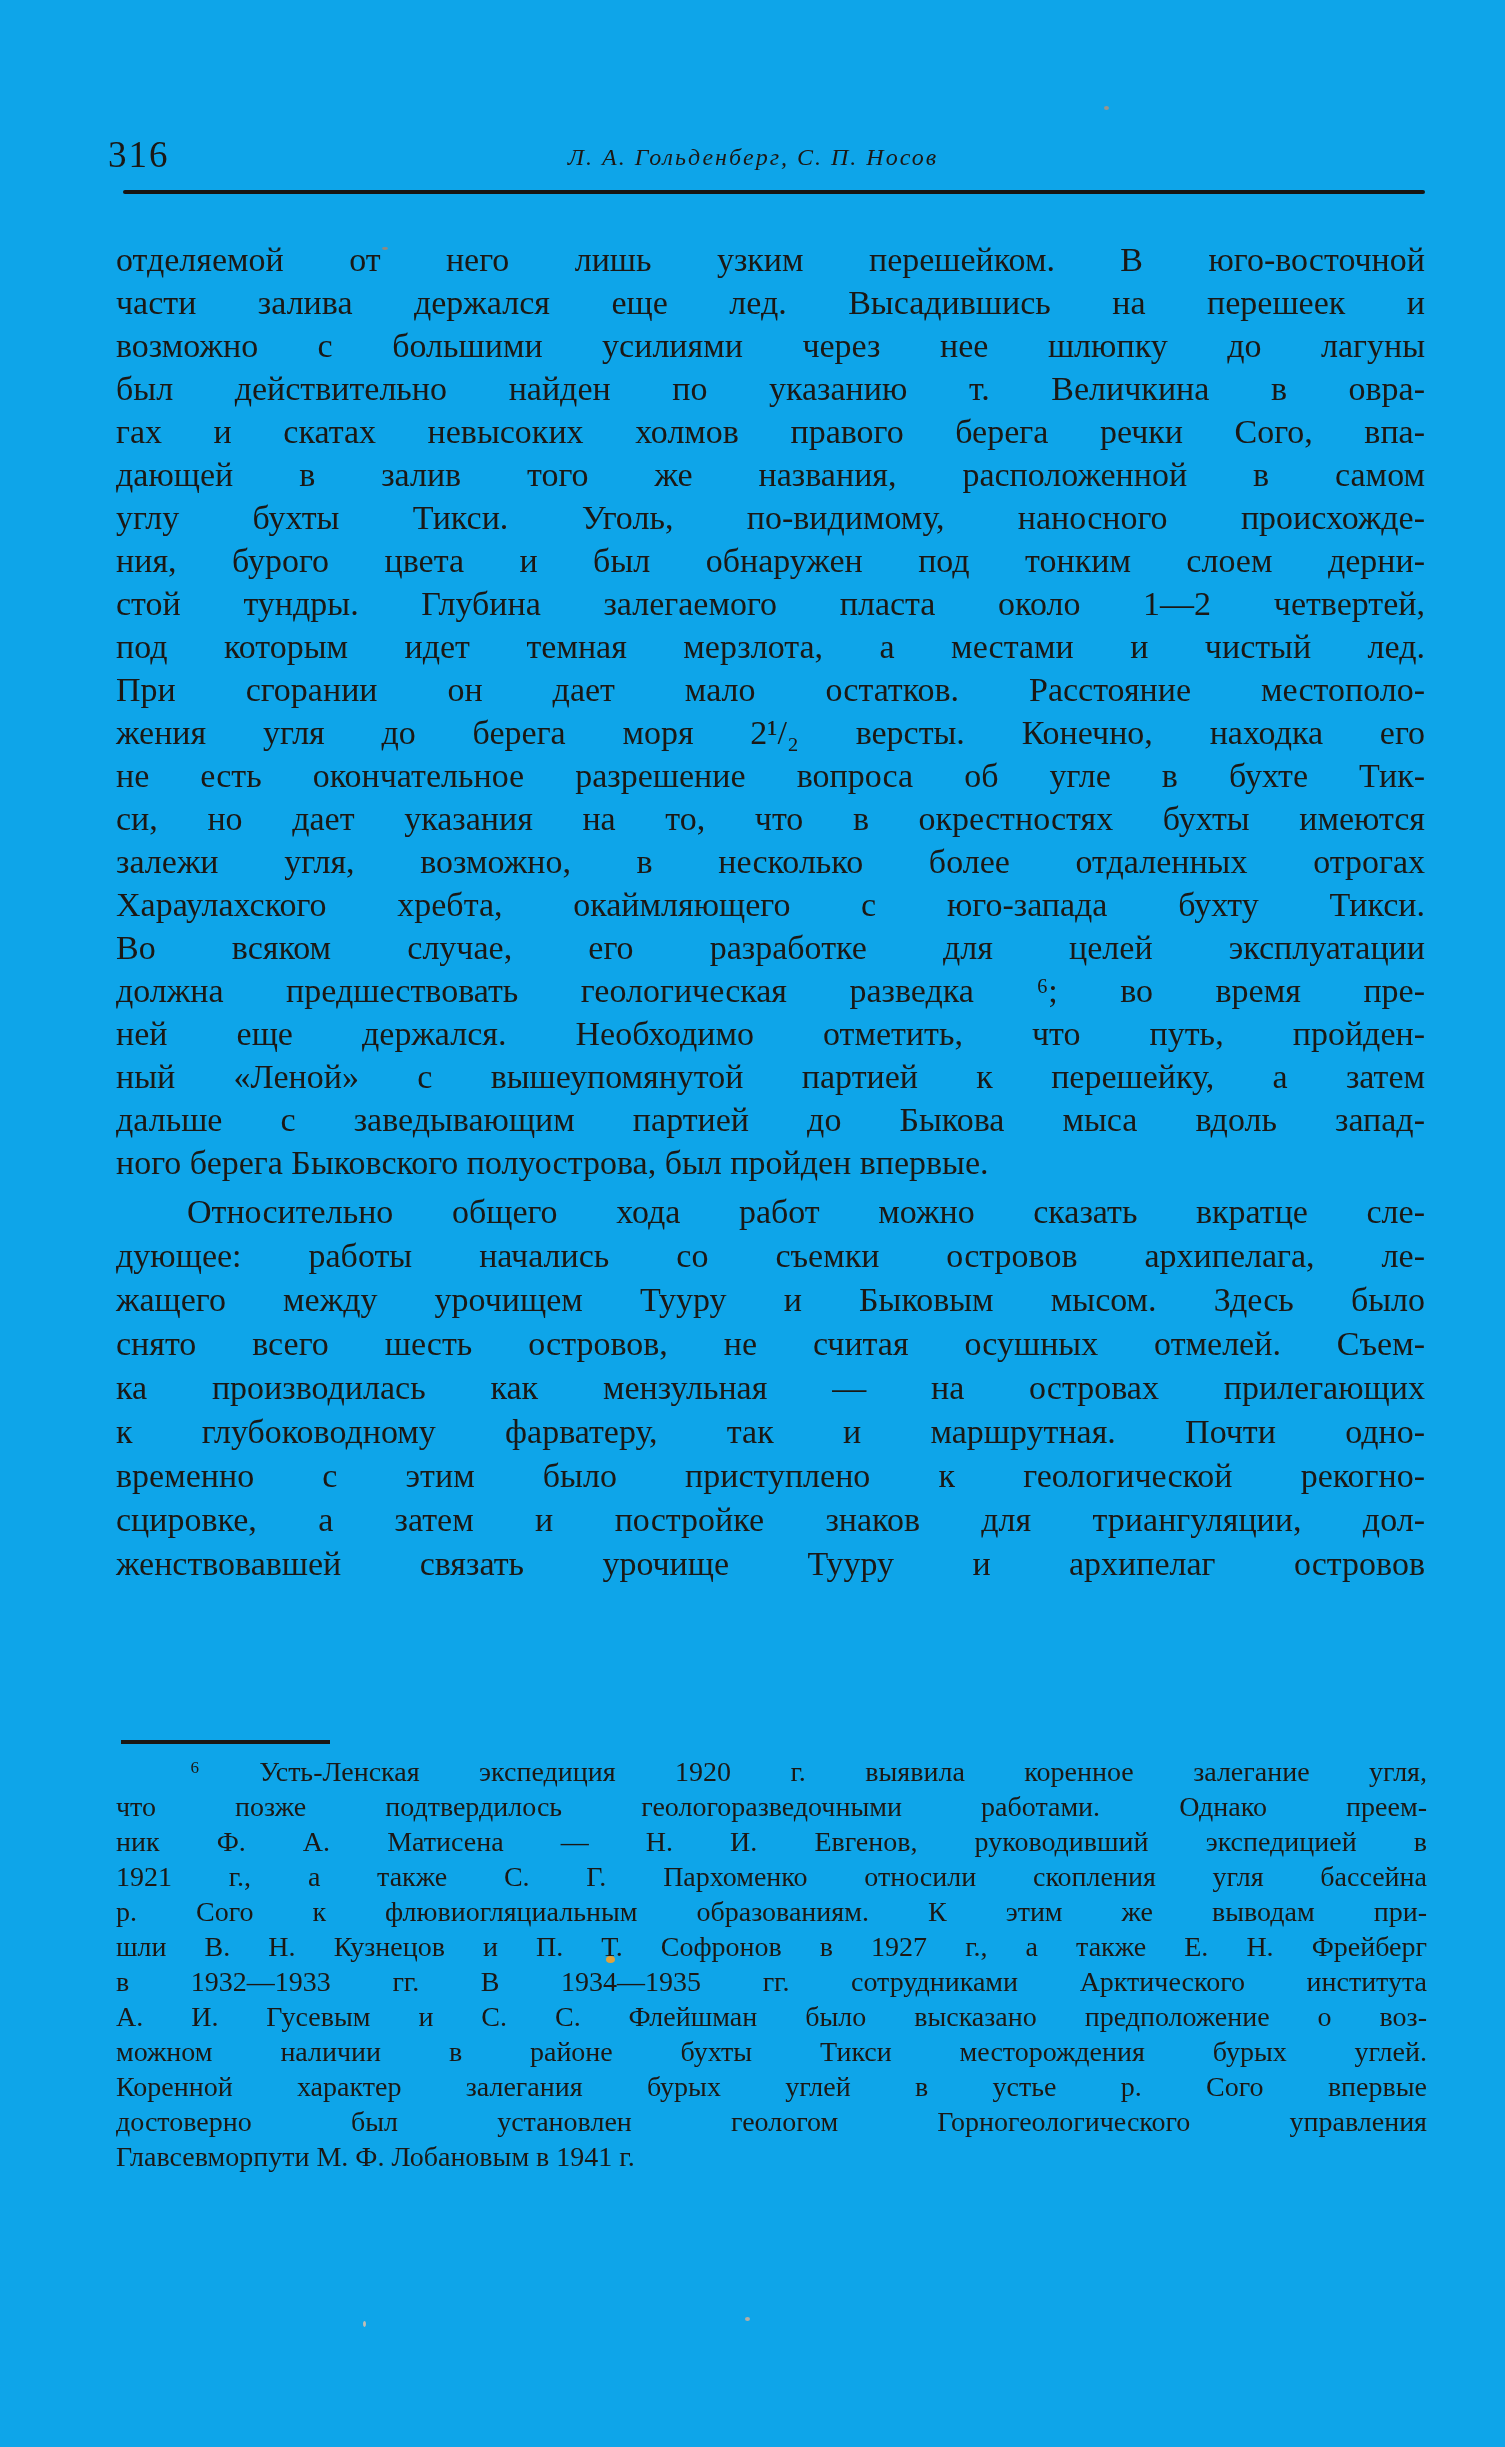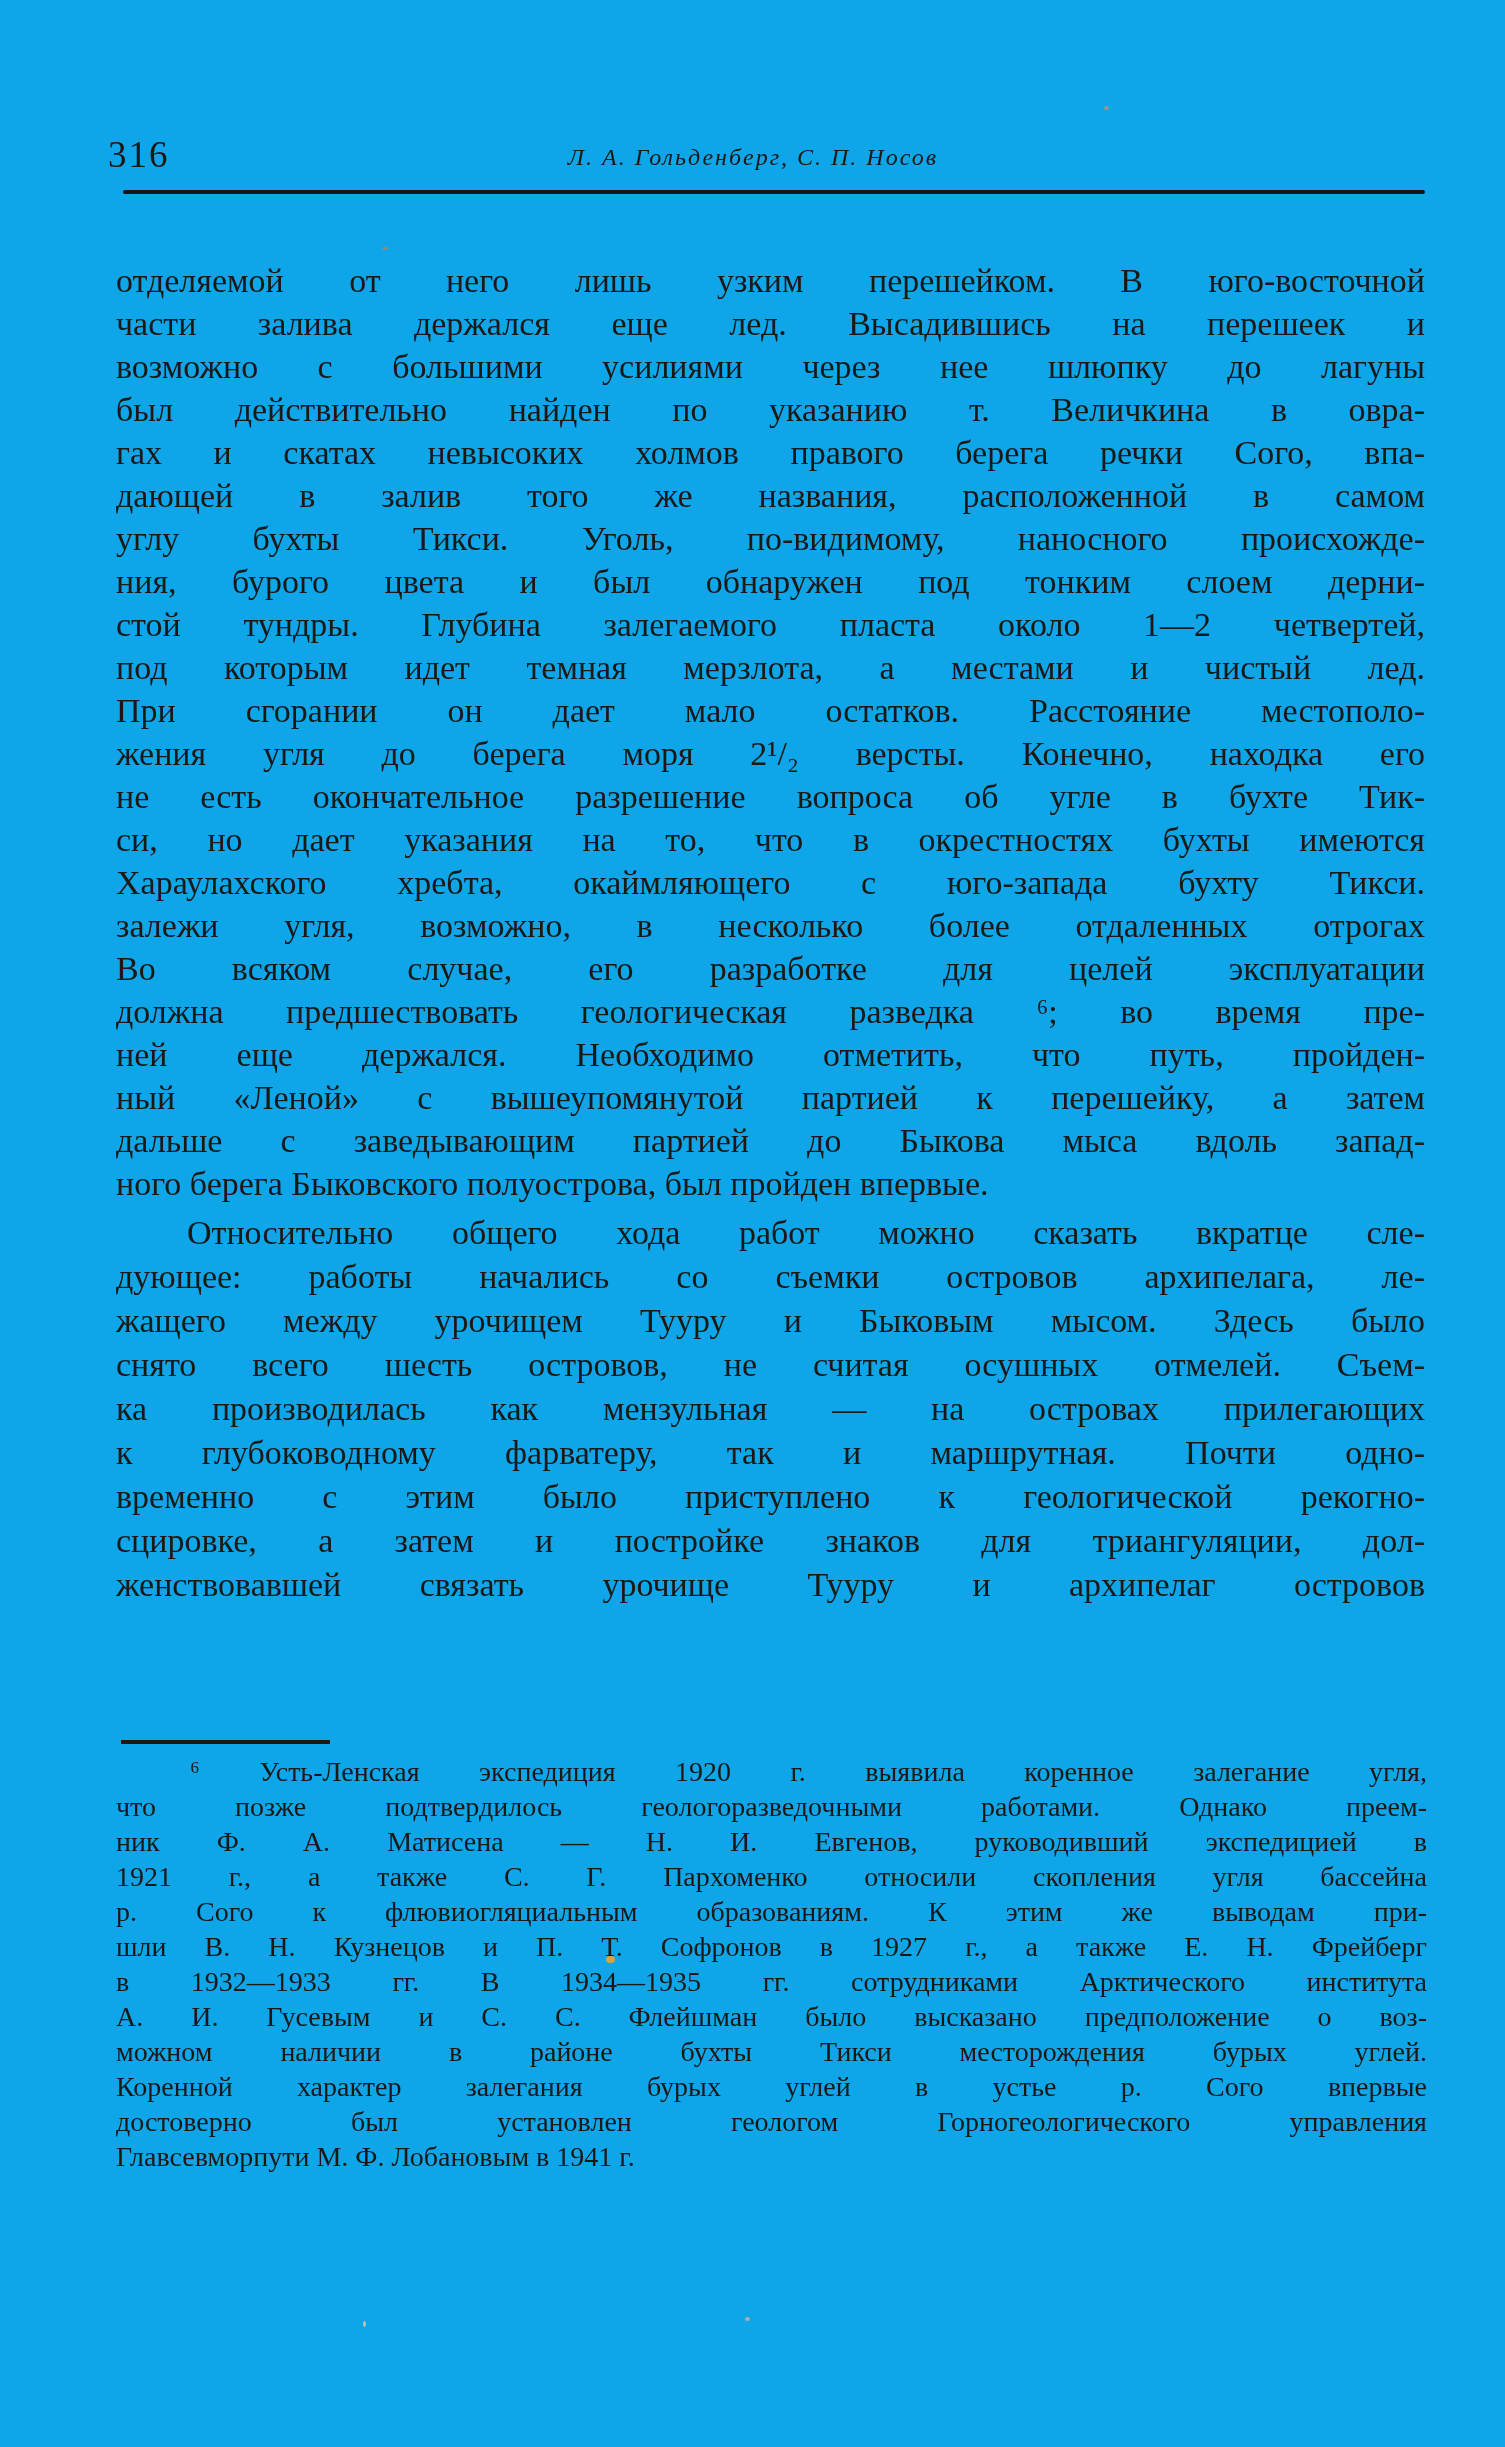--- a/index.html
+++ b/index.html
@@ -43,21 +43,21 @@
     top: 190px;
     width: 1302px;
     height: 3.9px;
     background: #171513;
     border-radius: 2px;
   }
   
   .body-text {
     position: absolute;
     left: 116px;
-    top: 259px;
+    top: 238px;
     width: 1309px;
     font-size: 34px;
   }
   .line {
     text-align: justify;
     text-align-last: justify;
     white-space: nowrap;
     overflow: visible;
   }
   .line.loose {
@@ -132,22 +132,22 @@
         <div class="line">гах и скатах невысоких холмов правого берега речки Сого, впа-</div>
         <div class="line">дающей в залив того же названия, расположенной в самом</div>
         <div class="line">углу бухты Тикси. Уголь, по-видимому, наносного происхожде-</div>
         <div class="line">ния, бурого цвета и был обнаружен под тонким слоем дерни-</div>
         <div class="line">стой тундры. Глубина залегаемого пласта около 1—2 четвертей,</div>
         <div class="line">под которым идет темная мерзлота, а местами и чистый лед.</div>
         <div class="line">При сгорании он дает мало остатков. Расстояние местополо-</div>
         <div class="line">жения угля до берега моря 2¹/₂ версты. Конечно, находка его</div>
         <div class="line">не есть окончательное разрешение вопроса об угле в бухте Тик-</div>
         <div class="line">си, но дает указания на то, что в окрестностях бухты имеются</div>
+        <div class="line">залежи угля, возможно, в несколько более отдаленных отрогах</div>
         <div class="line">Хараулахского хребта, окаймляющего с юго-запада бухту Тикси.</div>
-        <div class="line">залежи угля, возможно, в несколько более отдаленных отрогах</div>
         <div class="line">Во всяком случае, его разработке для целей эксплуатации</div>
         <div class="line">должна предшествовать геологическая разведка ⁶; во время пре-</div>
         <div class="line">ней еще держался. Необходимо отметить, что путь, пройден-</div>
         <div class="line">ный «Леной» с вышеупомянутой партией к перешейку, а затем</div>
         <div class="line">дальше с заведывающим партией до Быкова мыса вдоль запад-</div>
         <div class="line loose">ного берега Быковского полуострова, был пройден впервые.</div>
       </div>
     <div class="para para-2 indent-first">
         <div class="line">Относительно общего хода работ можно сказать вкратце сле-</div>
         <div class="line">дующее: работы начались со съемки островов архипелага, ле-</div>

